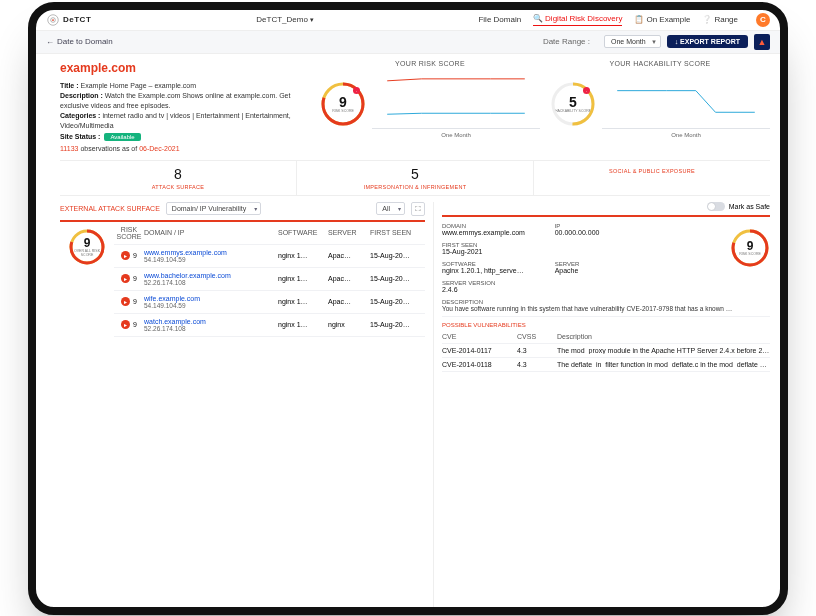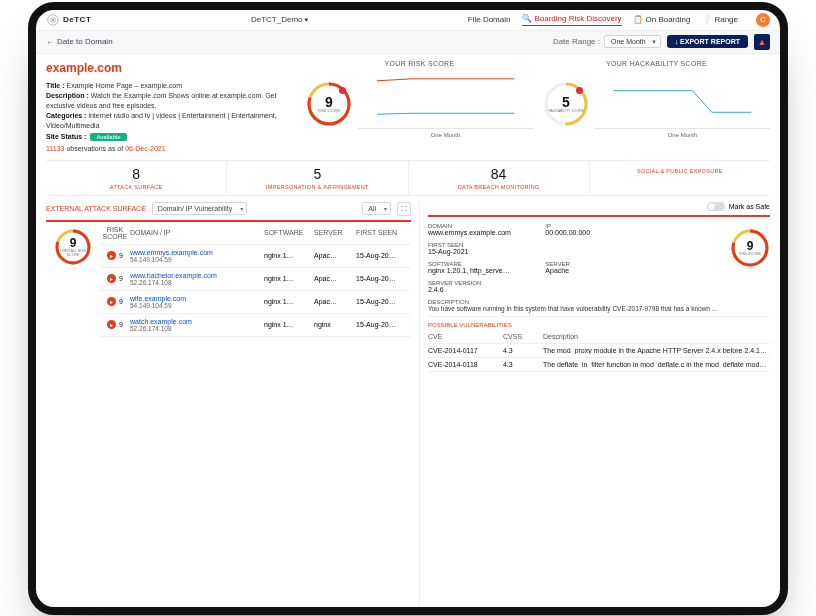--- a/index.html
+++ b/index.html
@@ -11,26 +11,26 @@
   .tenant{flex:1;text-align:center;color:#333;font-size:8px}
   .tenant .chev{font-size:7px;margin-left:2px}
   .nav{display:flex;gap:12px;align-items:center}
   .navlink{color:#333}
   .navlink.active{color:#e11;border-bottom:1.5px solid #e11;padding-bottom:2px}
   .ico{display:inline-flex;align-items:center;gap:2px}
   .avatar{width:14px;height:14px;border-radius:50%;background:#ff7a2a;color:#fff;font-size:8px;font-weight:700;display:flex;align-items:center;justify-content:center;margin-left:6px}
   .subbar{display:flex;align-items:center;padding:3px 10px;background:#f6f7f9;border-bottom:1px solid #eee;font-size:8px}
   .back{color:#445;display:flex;align-items:center;gap:3px}
   .spacer{flex:1}
-  .range-lbl{color:#666;margin-right:4px}
+  .range-lbl{color:#666;margin-right:14px}
   .range-sel{border:1px solid #cfd3da;border-radius:2px;padding:2px 14px 2px 6px;font-size:7px;color:#333;background:#fff;position:relative;margin-right:6px}
   .range-sel::after{content:'▾';position:absolute;right:4px;top:2px;color:#666;font-size:7px}
   .export{background:#0b1f5a;color:#fff;border-radius:3px;padding:3px 8px;font-size:7px;font-weight:600}
   .alert{width:16px;height:16px;background:#0b1f5a;border-radius:2px;margin-left:6px;display:flex;align-items:center;justify-content:center;color:#ff5b3a;font-size:9px}
-  .content{flex:1;overflow:hidden;padding:6px 10px 0 10px;display:flex;flex-direction:column;gap:6px}
+  .content{flex:1;overflow:hidden;padding:6px 10px 0 24px;display:flex;flex-direction:column;gap:6px}
   .overview{display:flex;gap:10px}
   .domain{flex:0 0 250px;font-size:7px;color:#333;line-height:1.45}
   .domain h2{color:#e53a1e;font-size:12px;font-weight:600;margin-bottom:4px}
   .domain b{color:#111}
   .pill{background:#14b37d;color:#fff;padding:1px 6px;border-radius:2px;font-size:6px;margin-left:2px}
   .obs{color:#e53a1e;font-size:7px;margin-top:2px}
   .obs .dt{color:#333}
   .scorecol{flex:1;display:flex;flex-direction:column;align-items:center}
   .scorecol h3{font-size:7px;font-weight:500;color:#555;margin-bottom:4px;letter-spacing:.3px}
   .scorebody{display:flex;align-items:center;gap:6px;width:100%}
@@ -100,25 +100,25 @@
         </svg>
       <span>DeTCT</span>
     </div>
     <div class="tenant">
       <span>DeTCT_Demo</span><span class="chev">▾</span>
     </div>
     <div class="nav">
       <span class="navlink">File Domain</span>
       <span class="navlink active ico">
         <span>🔍</span>
-          <span>Boarding Risk Discovery</span>
+          <span>Digital Risk Discovery</span>
       </span>
       <span class="navlink ico">
         <span>📋</span>
-          <span>On Boarding</span>
+          <span>On Example</span>
       </span>
       <span class="navlink ico">
         <span>❔</span>
           <span>Range</span>
       </span>
       <div class="avatar">C</div>
     </div>
   </div>
 
   <div class="subbar">
@@ -197,24 +197,20 @@
     </div>
 
     <div class="stats">
         <div class="stat">
           <div class="n">8</div>
           <div class="l">ATTACK SURFACE</div>
         </div>
         <div class="stat">
           <div class="n">5</div>
           <div class="l">IMPERSONATION &amp; INFRINGEMENT</div>
-        </div>
-        <div class="stat">
-          <div class="n">84</div>
-          <div class="l">DATA BREACH MONITORING</div>
         </div>
         <div class="stat">
           <div class="l">SOCIAL &amp; PUBLIC EXPOSURE</div>
         </div>
       </div>
 
     <div class="detail">
       <div class="left">
         <div class="filters">
           <span class="title">EXTERNAL ATTACK SURFACE</span>

